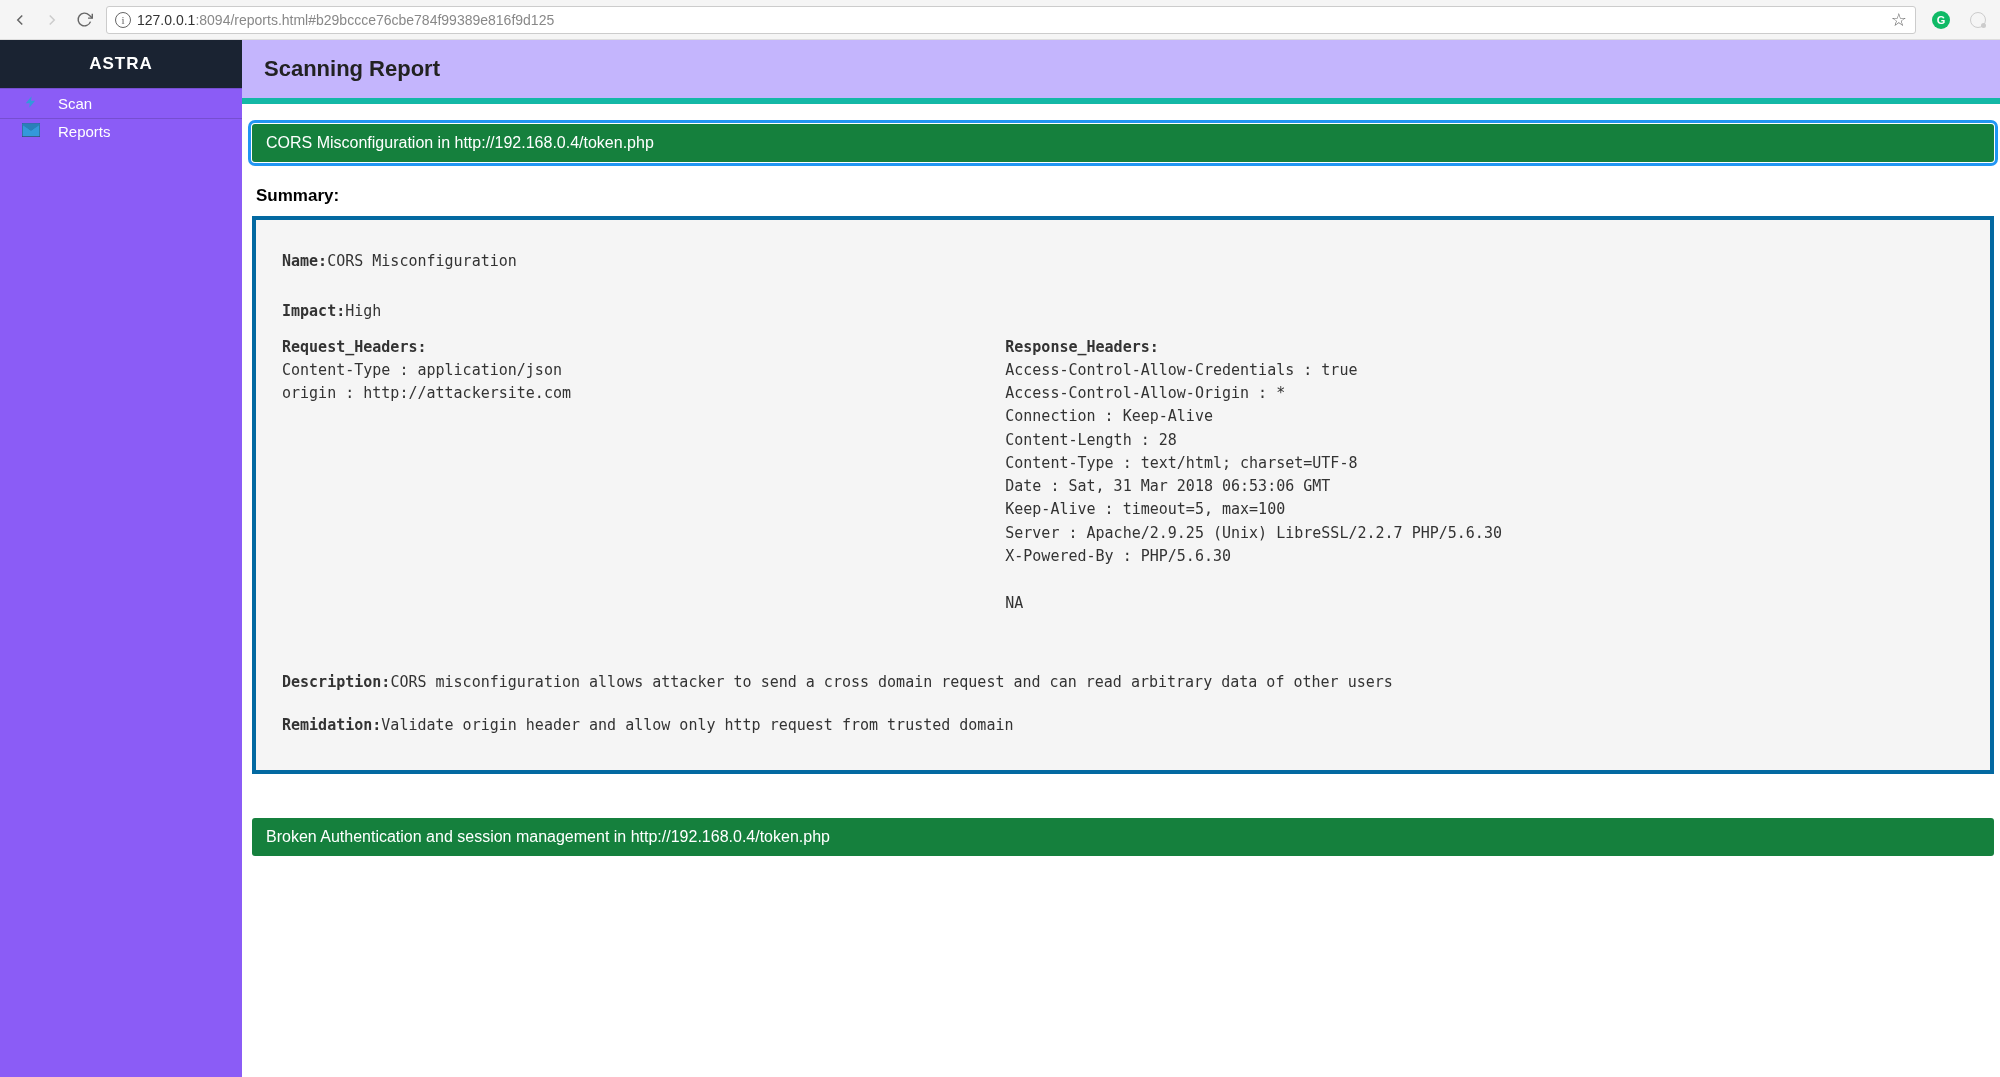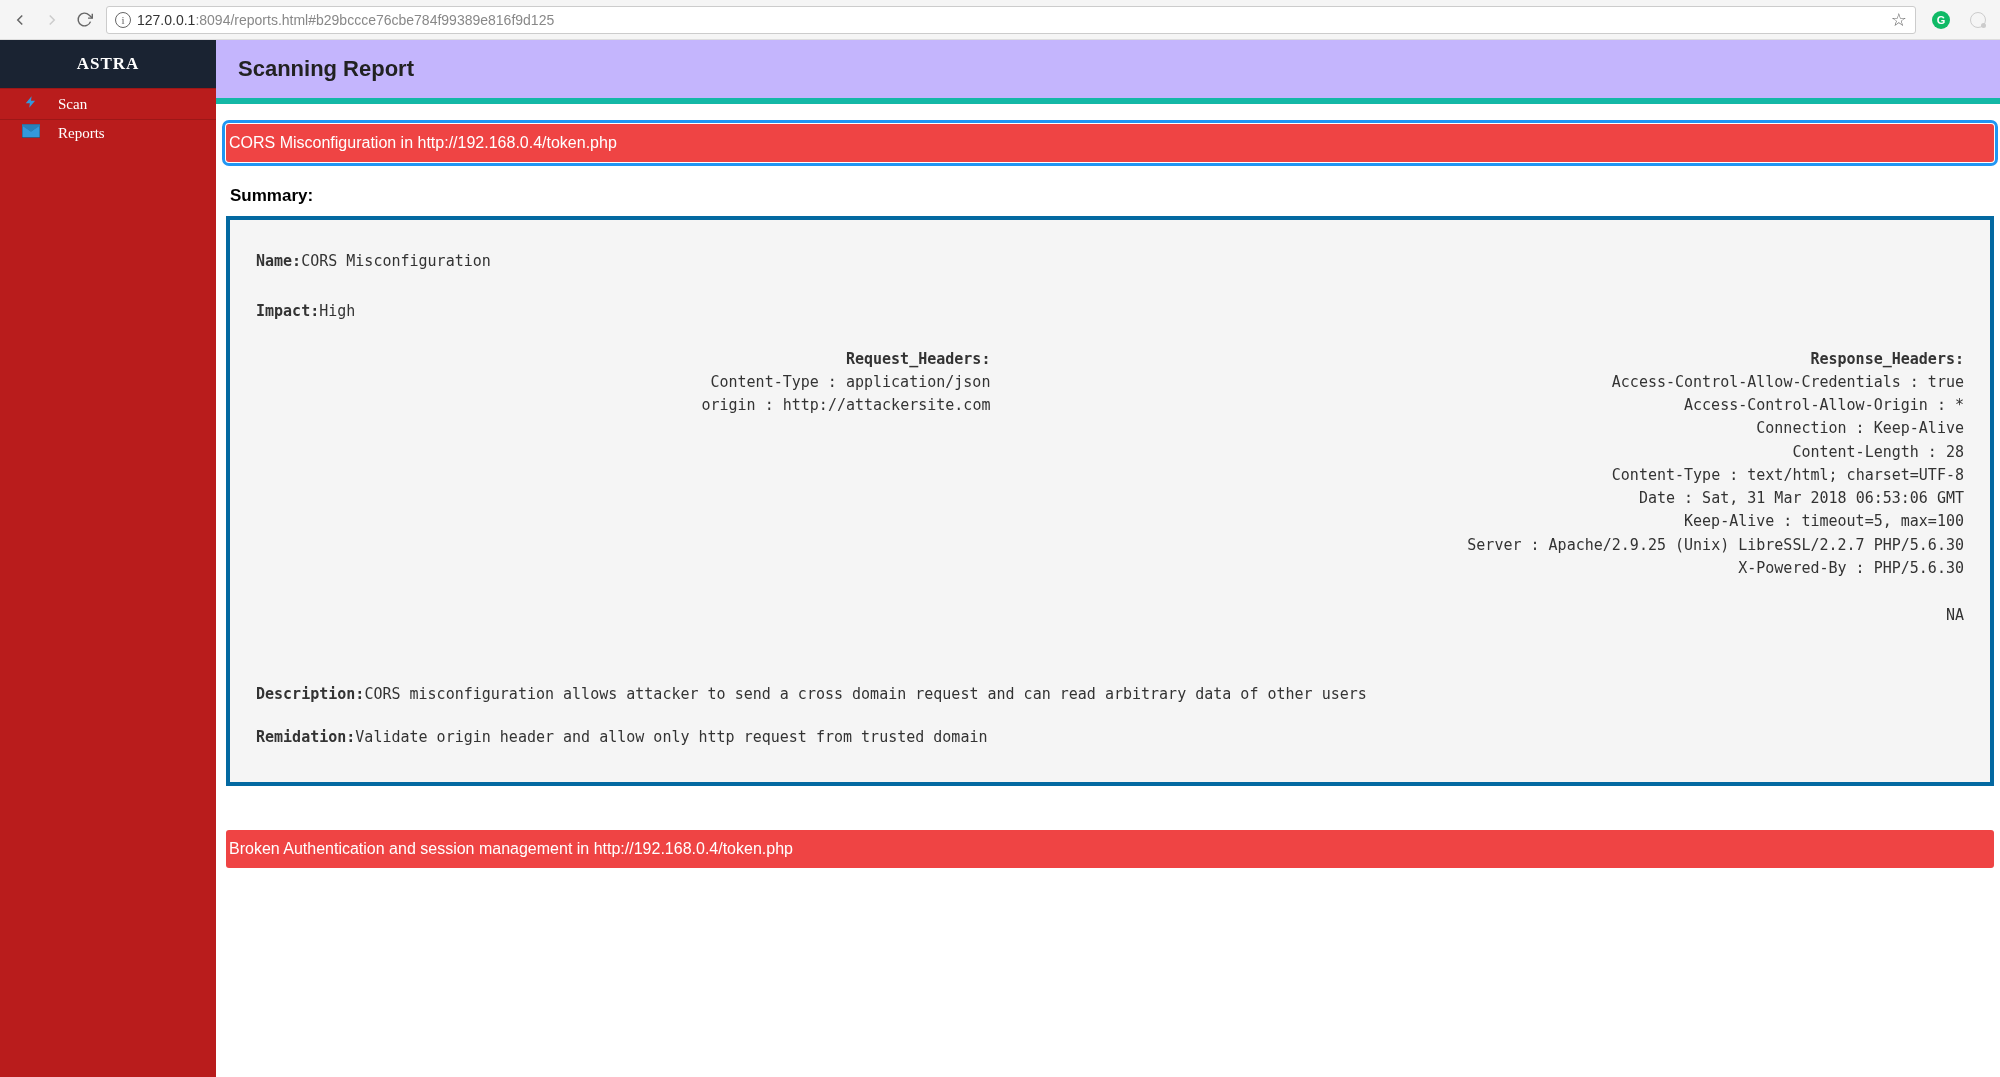--- a/index.html
+++ b/index.html
@@ -74,24 +74,23 @@
       position: absolute;
       bottom: -1px; right: -1px;
     }
     
     .app-container {
       display: flex;
       height: calc(100vh - 40px);
     }
     
     .sidebar {
-      width: 216px;
-      background: #b91c1c;
+      width: 242px;
+      background: #8b5cf6;
       flex-shrink: 0;
-      font-family: Liberation Serif, serif;
     }
     .sidebar-brand {
       height: 48px;
       background: #1a2332;
       display: flex;
       align-items: center;
       justify-content: center;
       color: #fff;
       font-weight: bold;
       font-size: 17px;
@@ -128,23 +127,23 @@
     .page-title {
       font-size: 22px;
       font-weight: bold;
       color: #222;
     }
     .content {
       padding: 20px 6px 20px 10px;
     }
     
     .alert-banner {
-      background: #ef4444;
-      color: #fff;
-      padding: 10px 3px;
+      background: #15803d;
+      color: #fff;
+      padding: 10px 14px;
       font-size: 16px;
       border-radius: 3px;
       cursor: pointer;
       margin-bottom: 6px;
     }
     .alert-banner.selected {
       outline: 3px solid #2196f3;
       outline-offset: 1px;
     }
     
@@ -161,23 +160,21 @@
       font-family: "SF Mono", Menlo, Monaco, Consolas, monospace;
       font-size: 15px;
       line-height: 1.55;
       color: #333;
       margin-bottom: 44px;
     }
     .kv-line { margin-bottom: 3px; }
     .kv-key { font-weight: bold; }
     .headers-row {
       display: flex;
-      gap: 40px;
-      margin-top: 24px;
-      text-align: right;
+      margin-top: 12px;
     }
     .headers-col { flex: 1; }
     .headers-col.req { flex: 0 0 43%; }
     .spacer { height: 24px; }
     .na-line { margin-top: 24px; }
     .desc-block { margin-top: 56px; }
   </style>
 </head>
 <body>
 

